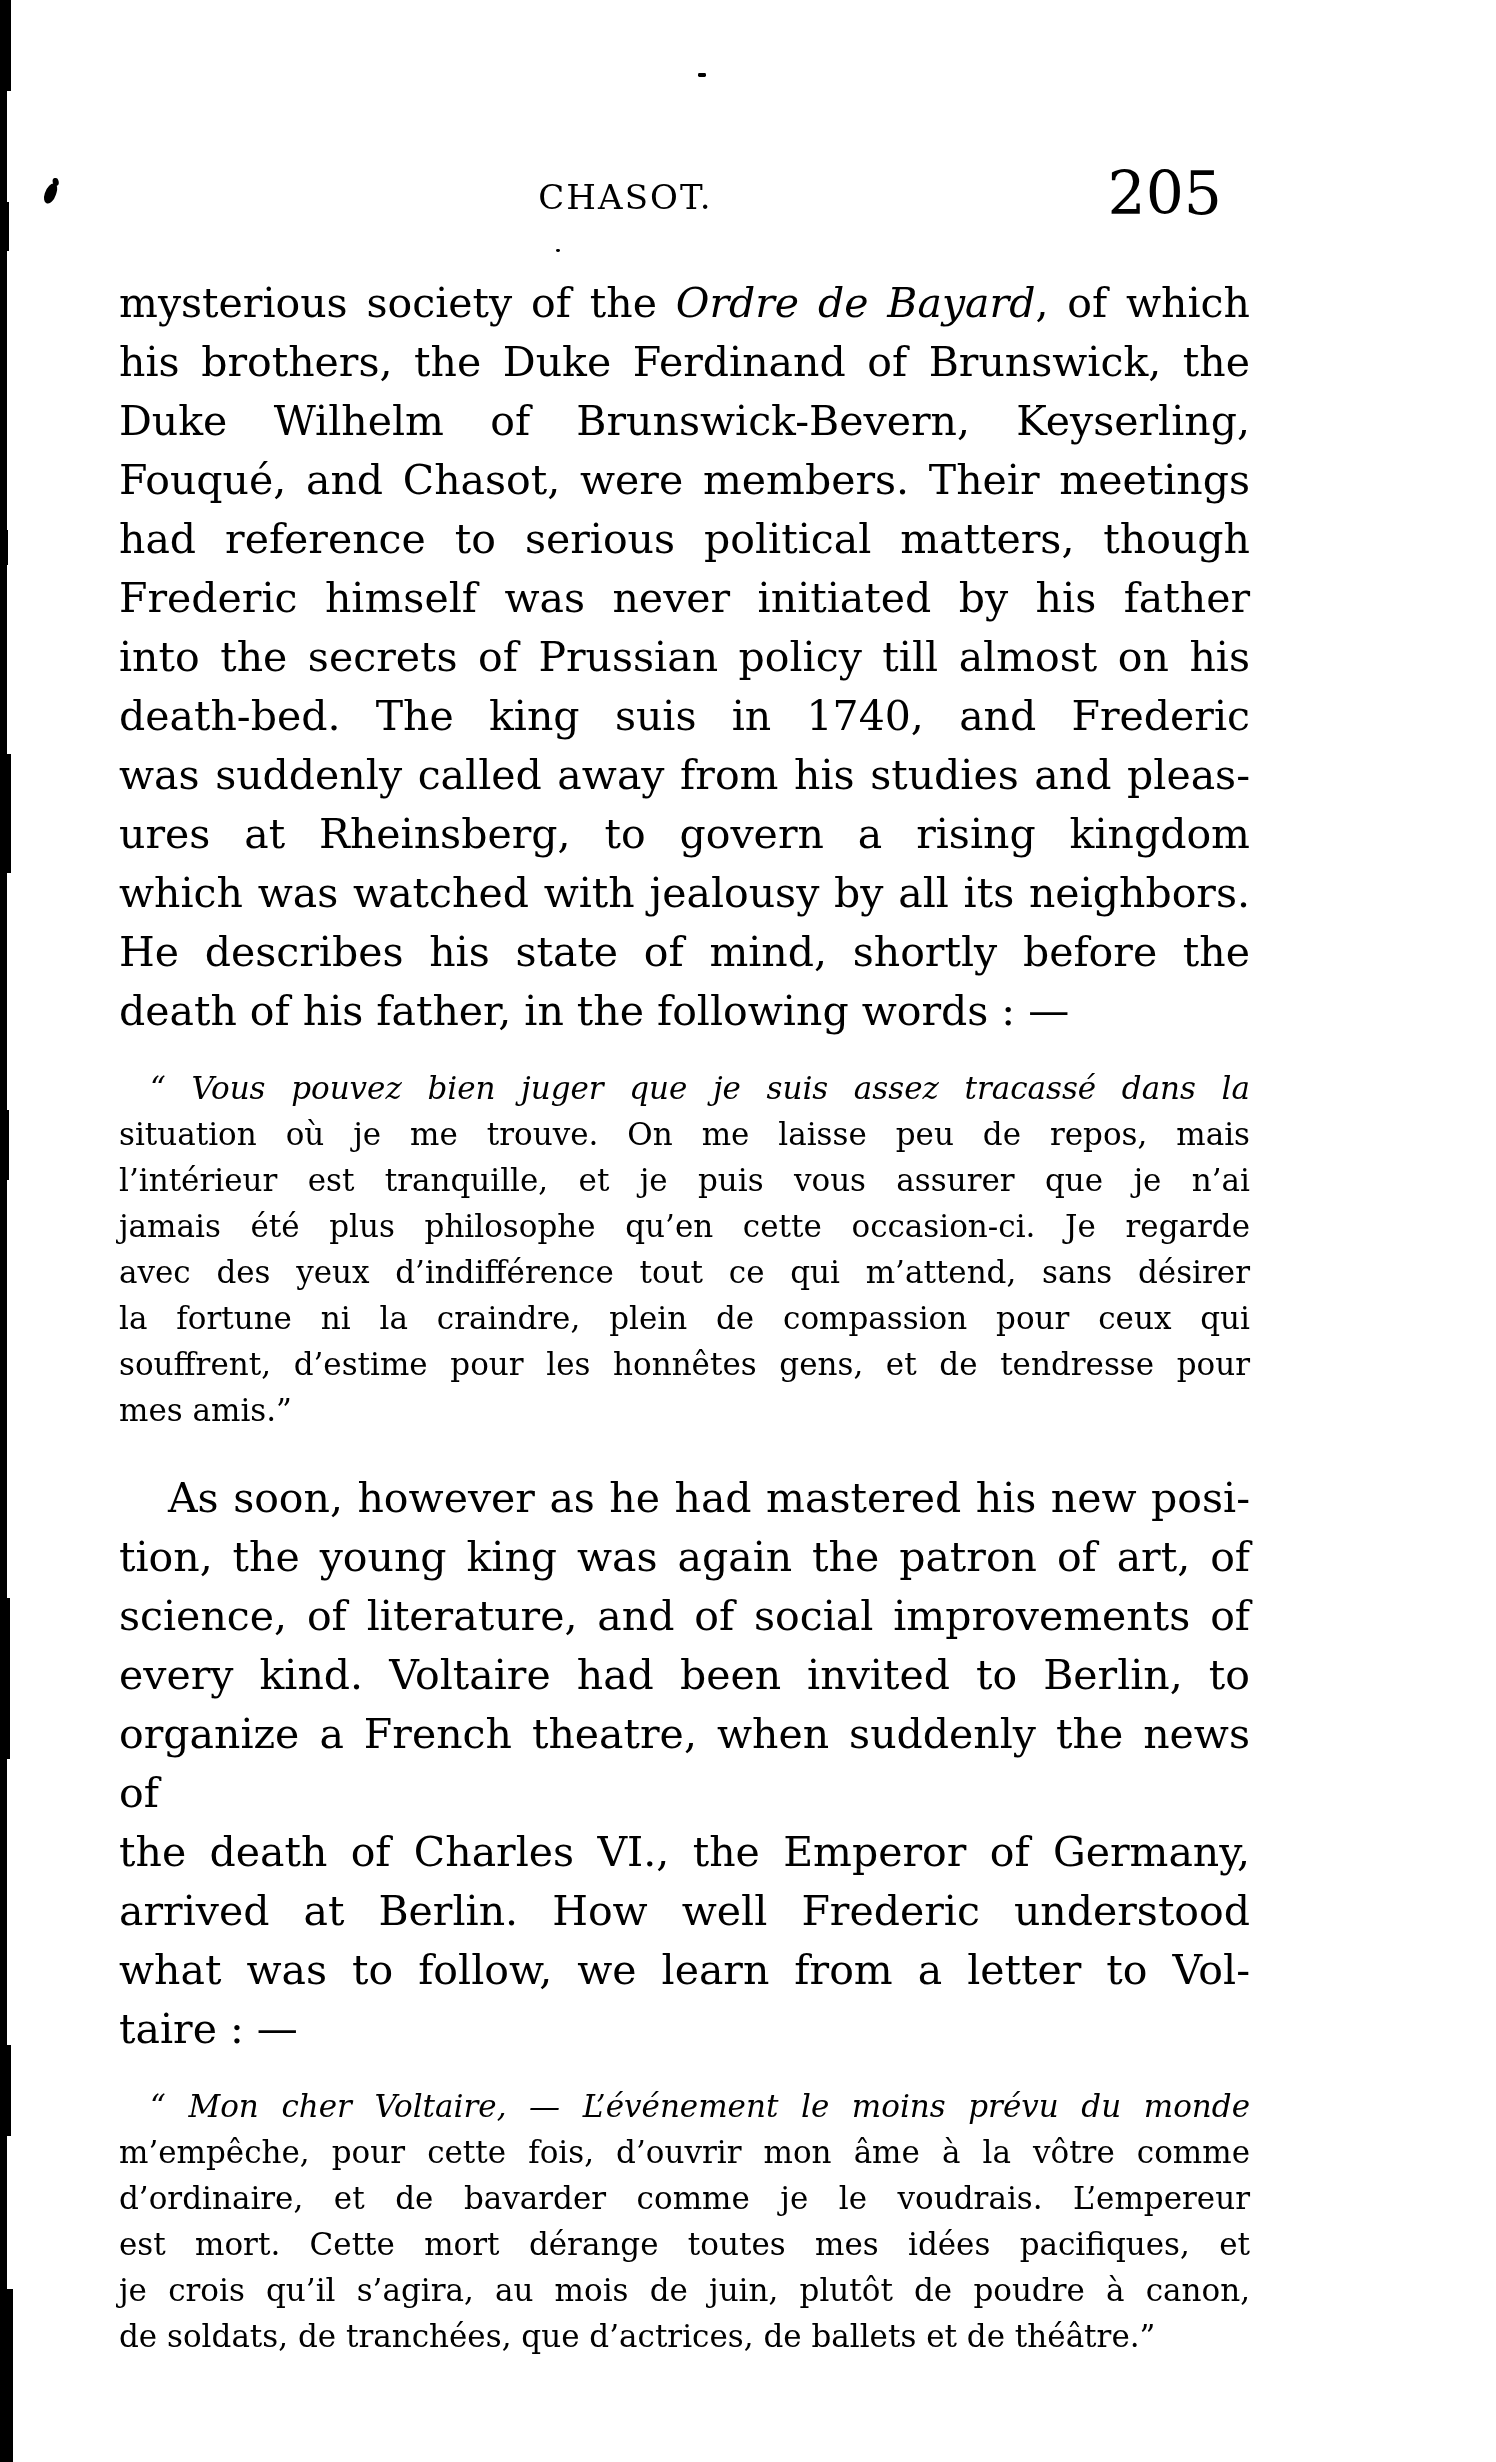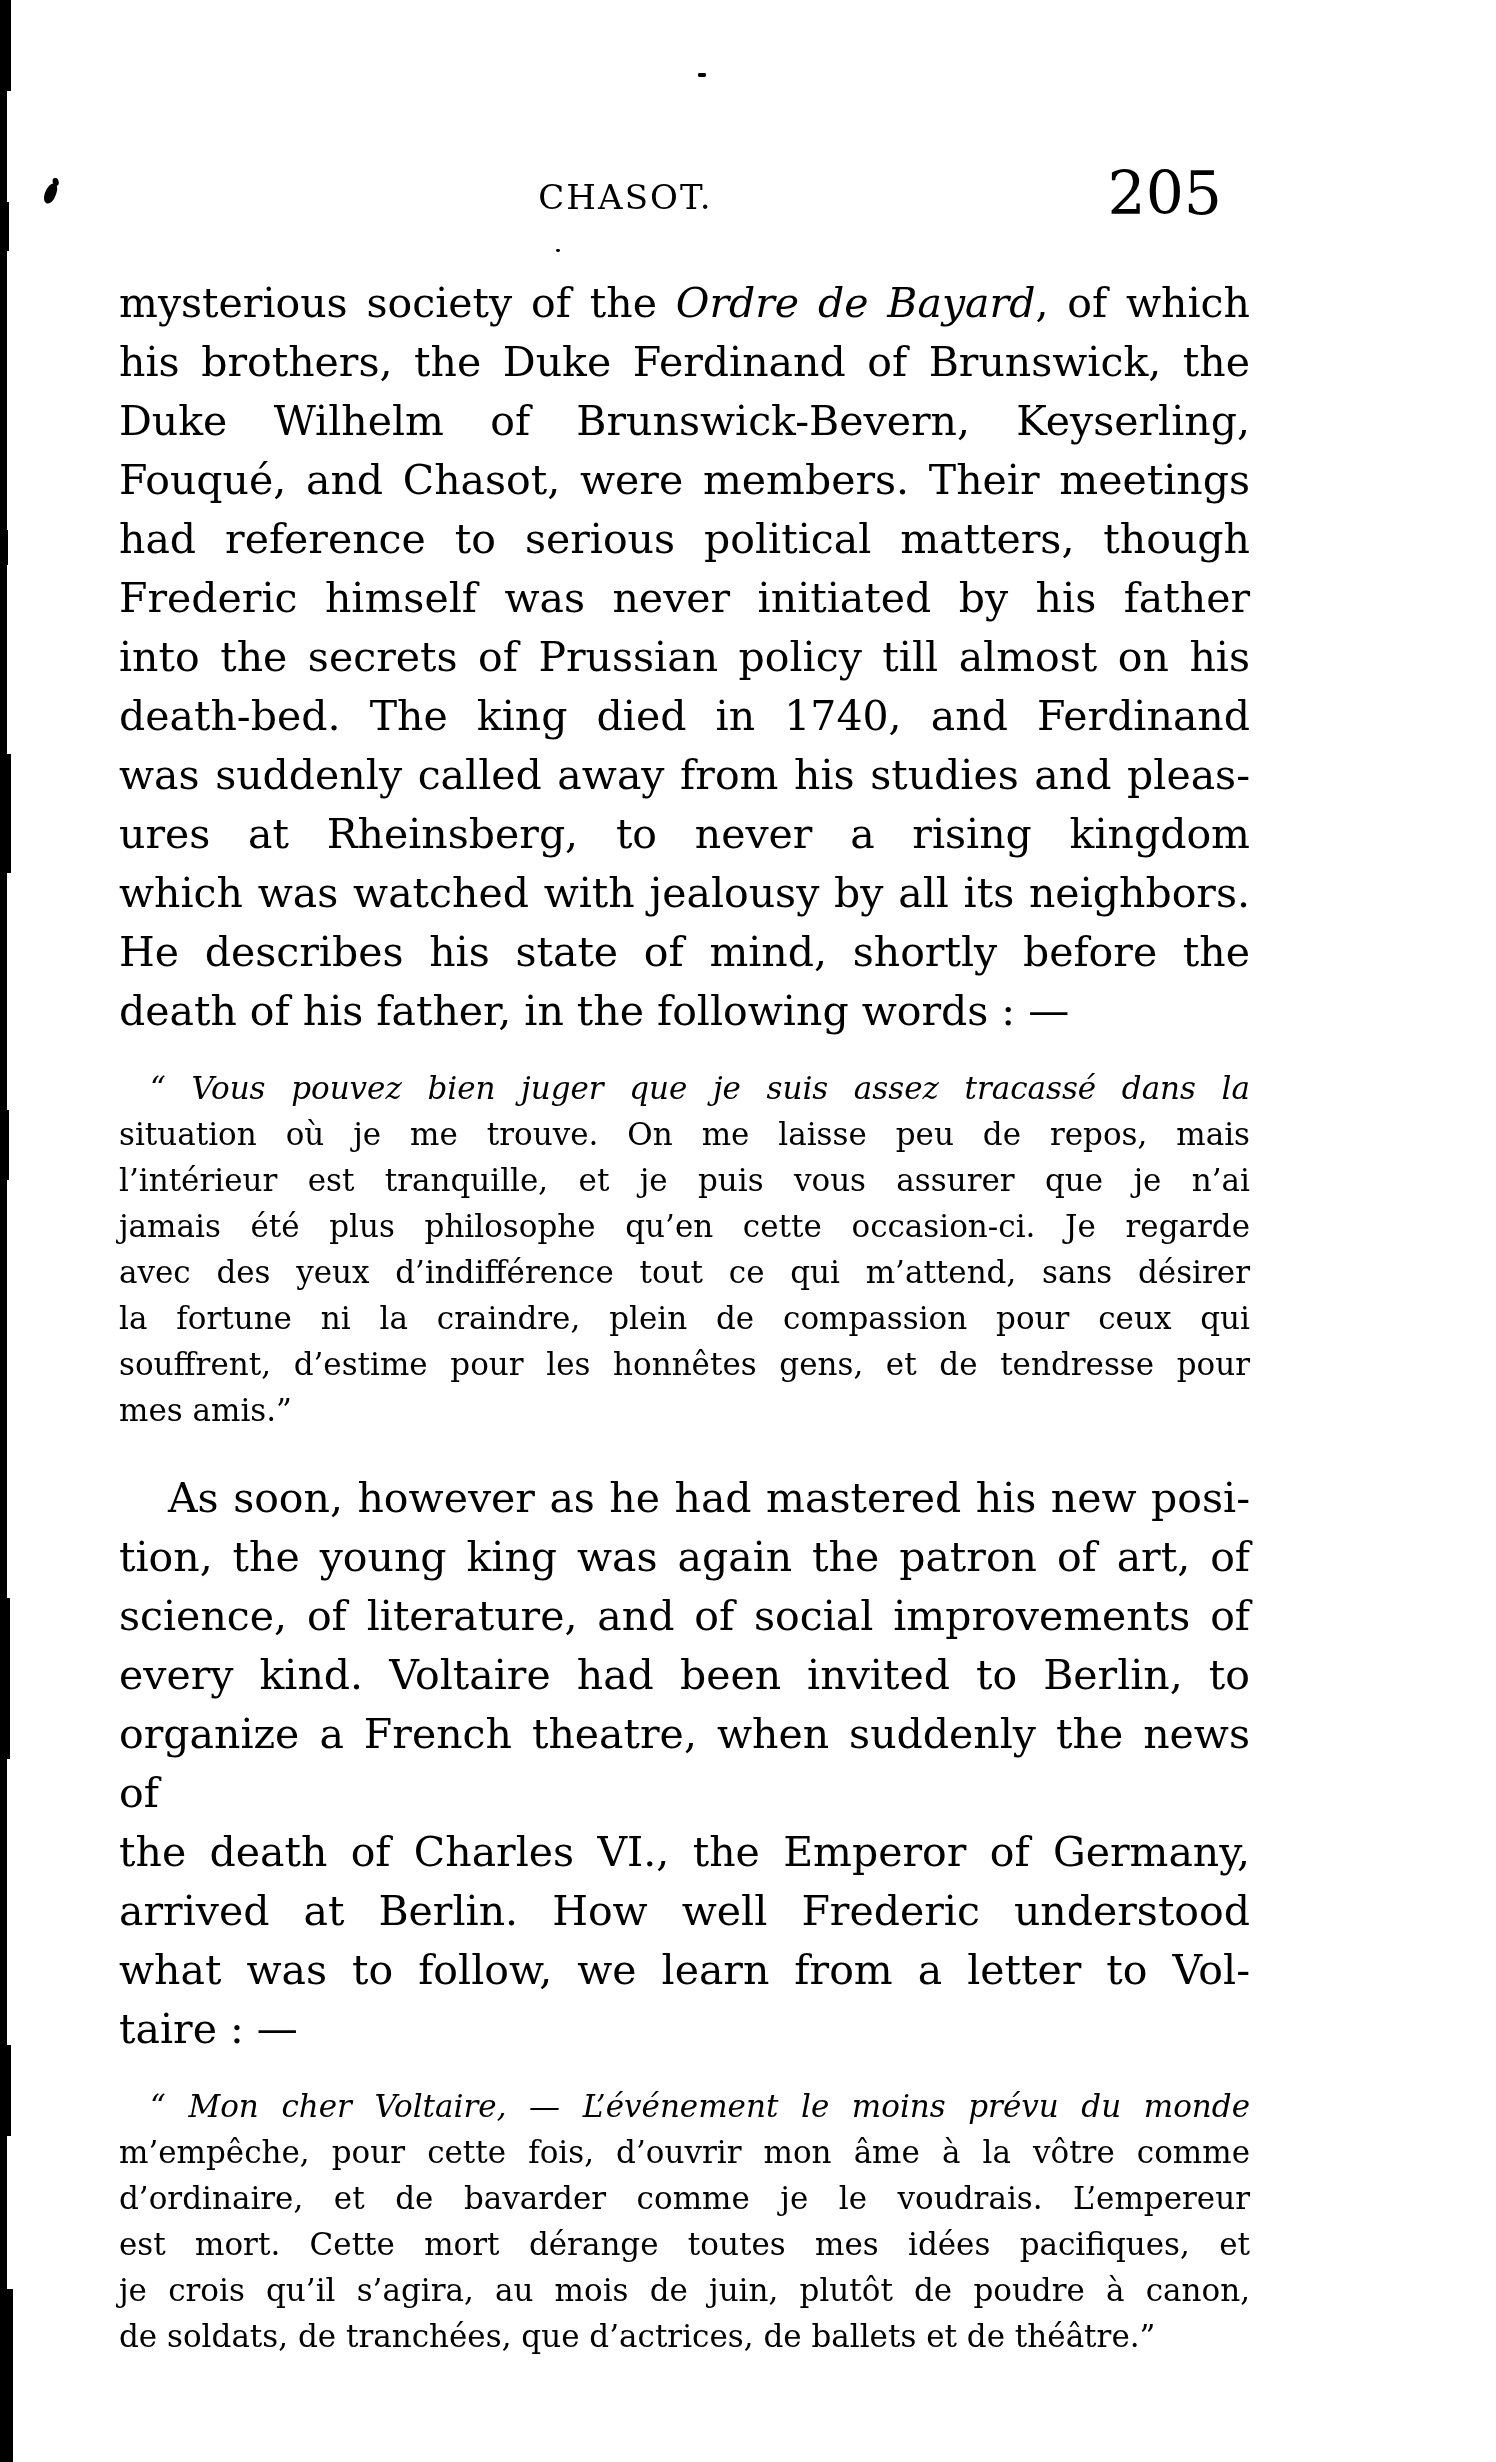--- a/index.html
+++ b/index.html
@@ -120,23 +120,23 @@
 
 <div class="text-column">
     <div class="para body-para">
       <div class="line"><span>mysterious society of the </span><i>Ordre de Bayard</i><span>, of which</span></div>
       <div class="line">his brothers, the Duke Ferdinand of Brunswick, the</div>
       <div class="line">Duke Wilhelm of Brunswick-Bevern, Keyserling,</div>
       <div class="line">Fouqué, and Chasot, were members.  Their meetings</div>
       <div class="line">had reference to serious political matters, though</div>
       <div class="line">Frederic himself was never initiated by his father</div>
       <div class="line">into the secrets of Prussian policy till almost on his</div>
-      <div class="line">death-bed.  The king died in 1740, and Ferdinand</div>
+      <div class="line">death-bed.  The king suis in 1740, and Frederic</div>
       <div class="line">was suddenly called away from his studies and pleas-</div>
-      <div class="line">ures at Rheinsberg, to never a rising kingdom</div>
+      <div class="line">ures at Rheinsberg, to govern a rising kingdom</div>
       <div class="line">which was watched with jealousy by all its neighbors.</div>
       <div class="line">He describes his state of mind, shortly before the</div>
       <div class="line last">death of his father, in the following words : —</div>
     </div>
     <div class="para quote-para first-indent">
       <div class="line">“ Vous pouvez bien juger que je suis assez tracassé dans la</div>
       <div class="line">situation où je me trouve.  On me laisse peu de repos, mais</div>
       <div class="line">l’intérieur est tranquille, et je puis vous assurer que je n’ai</div>
       <div class="line">jamais été plus philosophe qu’en cette occasion-ci.  Je regarde</div>
       <div class="line">avec des yeux d’indifférence tout ce qui m’attend, sans désirer</div>

